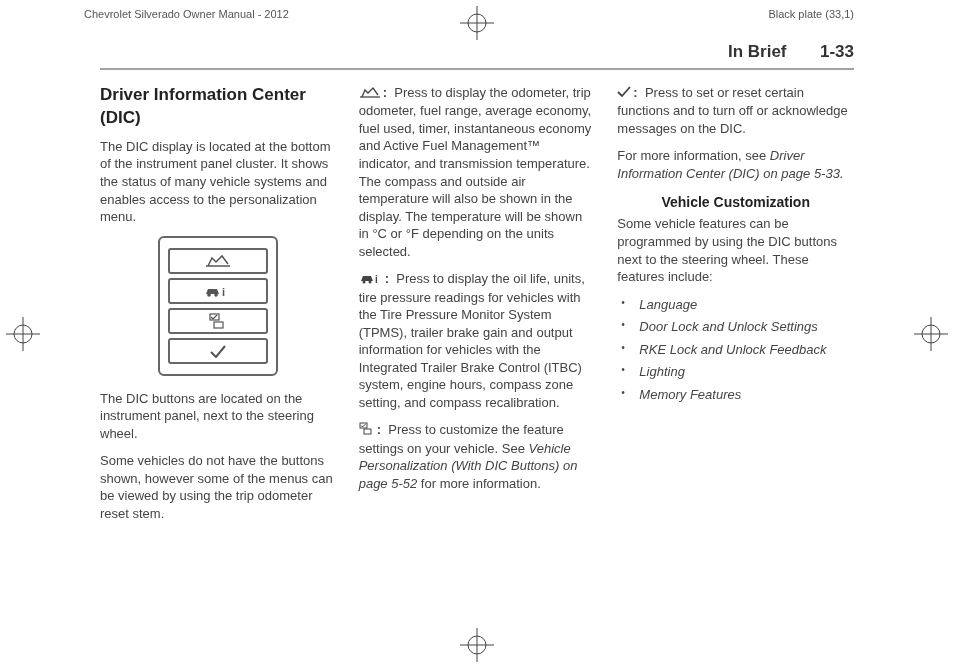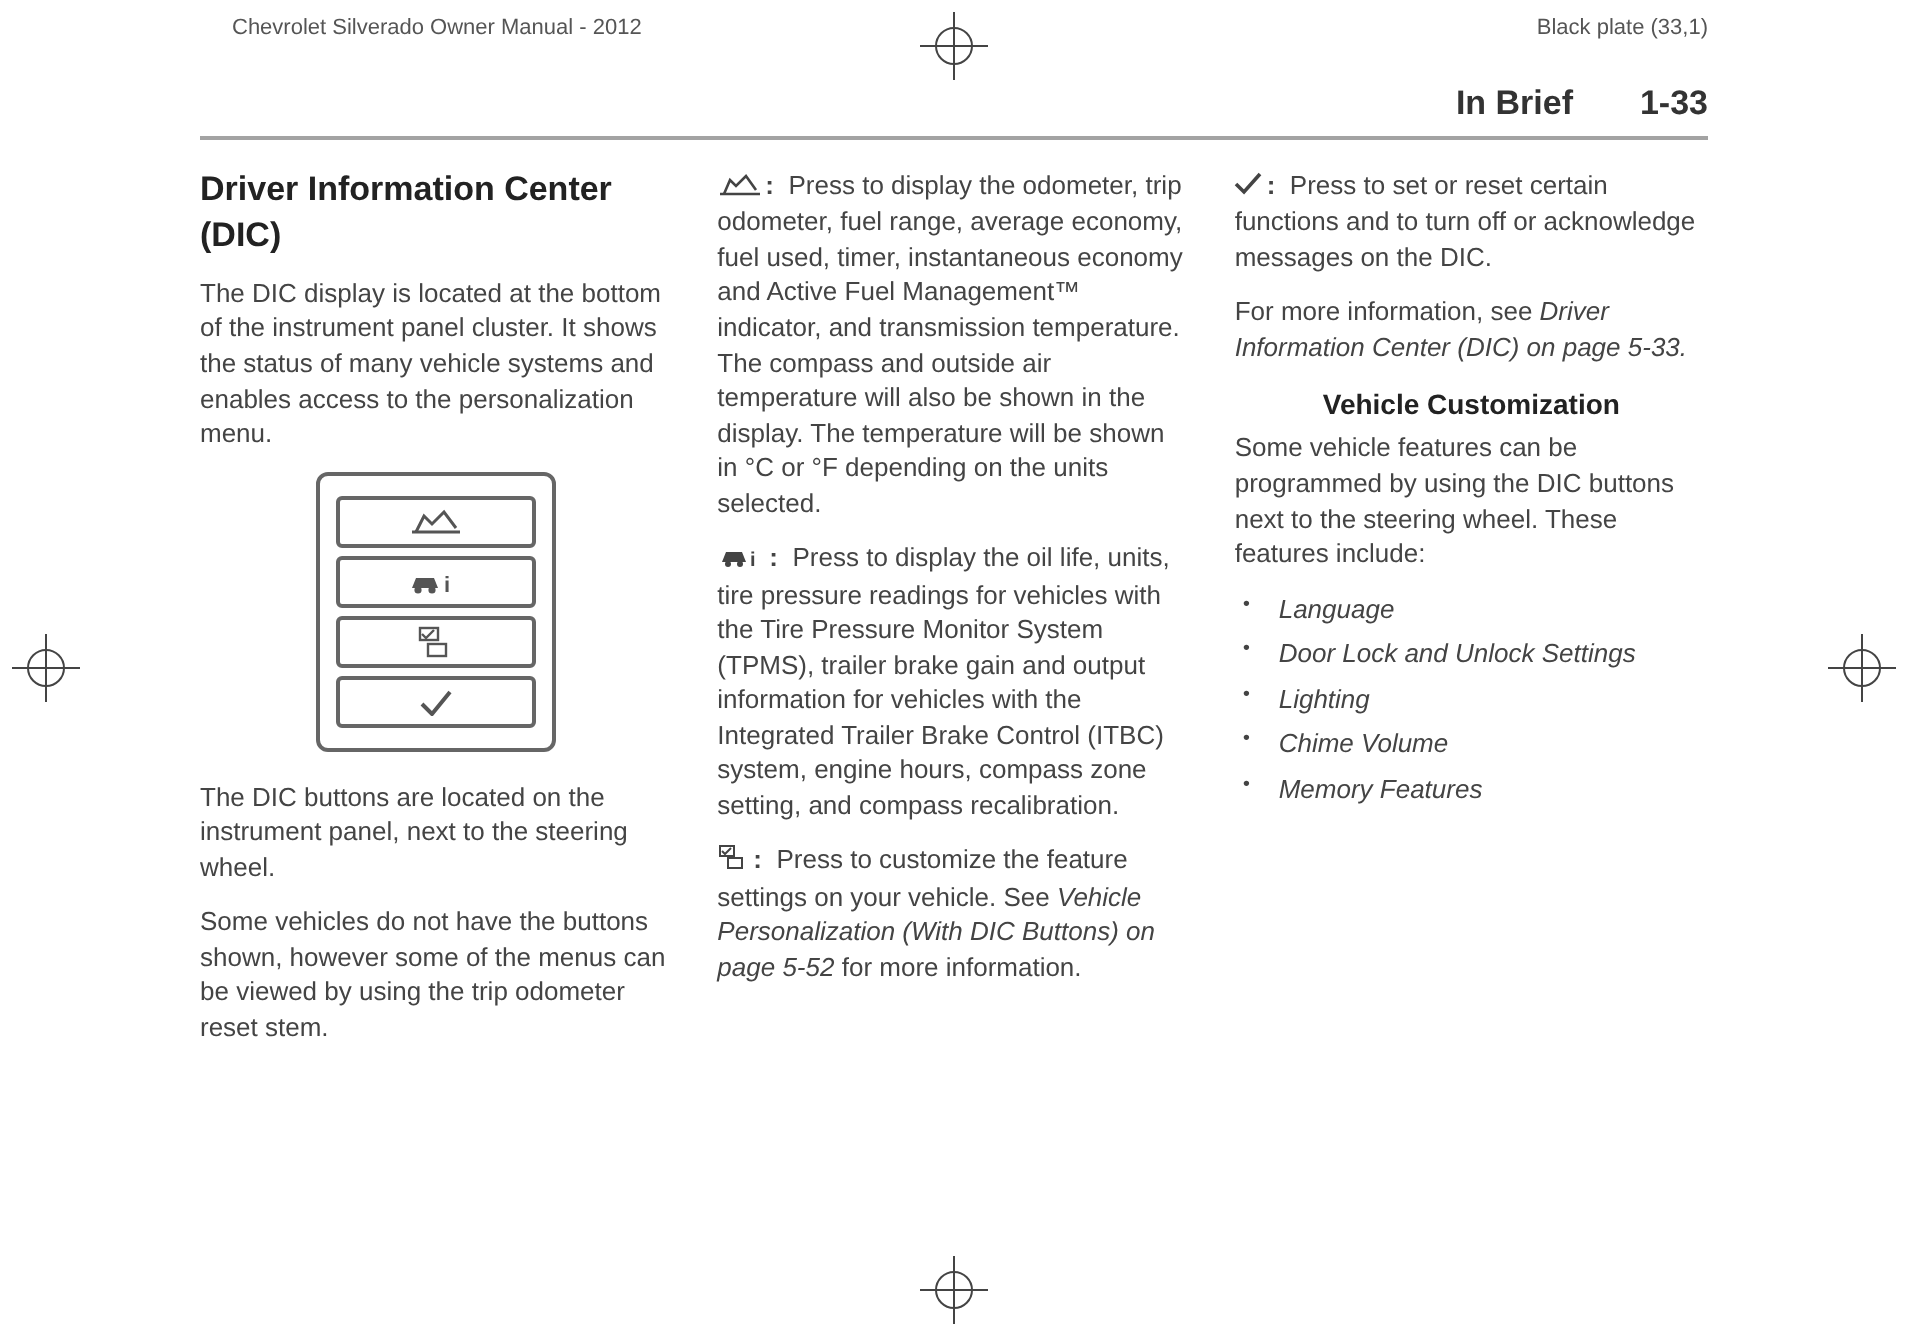--- a/index.html
+++ b/index.html
@@ -9,21 +9,21 @@
     background: #fff;
     width: 954px;
     height: 668px;
     position: relative;
     color: #333;
   }
   .top-header {
     display: flex;
     justify-content: space-between;
     align-items: center;
-    padding: 8px 100px 4px 116px;
+    padding: 8px 100px 4px 84px;
     font-size: 11px;
     color: #555;
   }
   .crop-mark-top {
     position: absolute;
     left: 50%;
     top: 6px;
     transform: translateX(-50%);
   }
   .crop-mark-bottom {
@@ -246,19 +246,19 @@
         </span><b>:</b>&nbsp;&nbsp;<span>Press to set or reset certain functions and to turn off or acknowledge messages on the DIC.</span>
       </p>
       <p>
         <span>For more information, see </span><span class="italic">Driver Information Center (DIC) on page 5-33.</span>
       </p>
       <h3>Vehicle Customization</h3>
       <p>Some vehicle features can be programmed by using the DIC buttons next to the steering wheel. These features include:</p>
       <ul class="features">
         <li>Language</li>
         <li>Door Lock and Unlock Settings</li>
+        <li>RKE Lock and Unlock Feedback</li>
         <li>Lighting</li>
-        <li>Chime Volume</li>
         <li>Memory Features</li>
       </ul>
     </div>
   </div>
 </div>
 
 </body></html>

